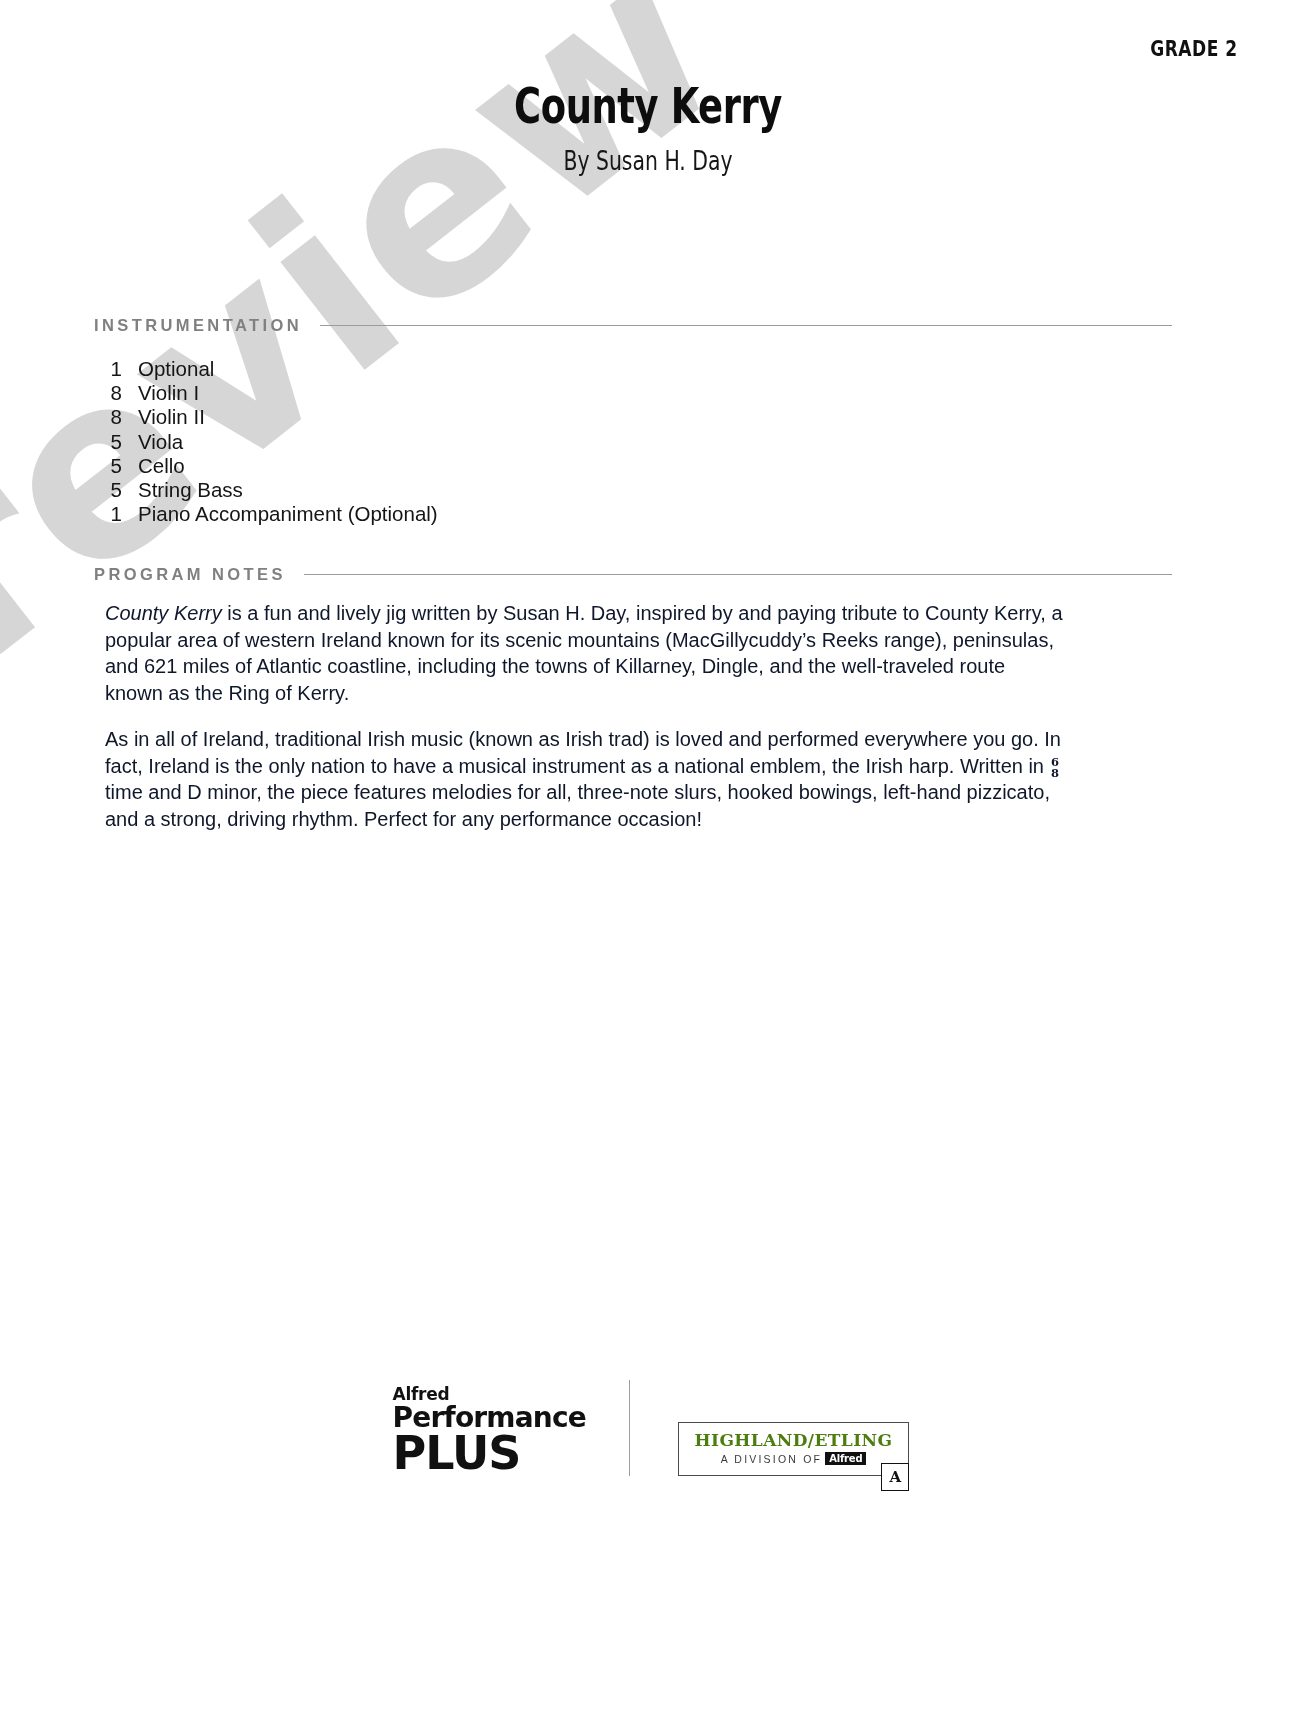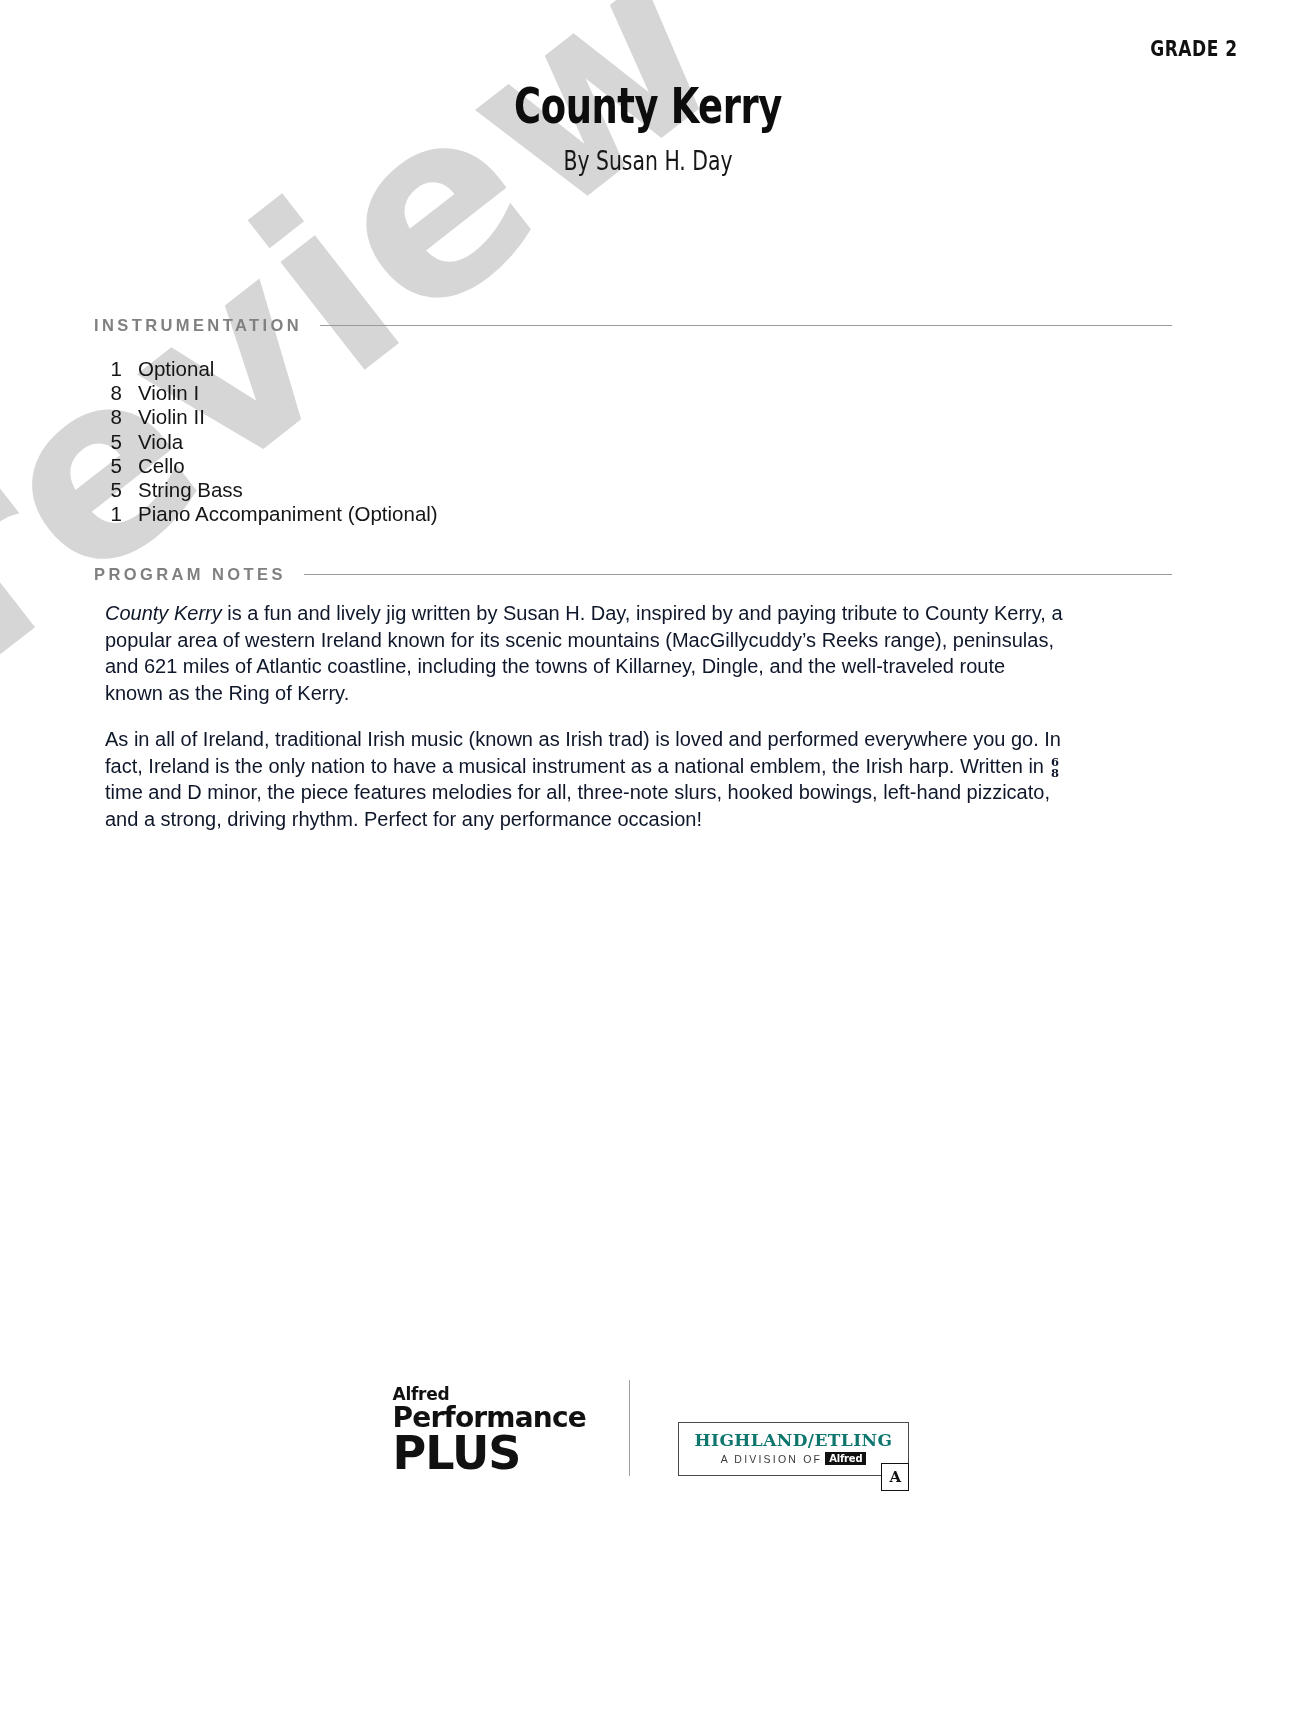--- a/index.html
+++ b/index.html
@@ -229,21 +229,21 @@
     padding: 7px 16px 9px 16px;
     text-align: center;
     position: relative;
     background: transparent;
   }
   .logo-highland .h1 {
     font-family: "DejaVu Serif", serif;
     font-weight: 700;
     font-size: 17px;
     letter-spacing: 0.4px;
-    color: #0f766e;
+    color: #4d7c0f;
     display: block;
   }
   .logo-highland .h2 {
     font-family: "Liberation Sans", sans-serif;
     font-size: 10.5px;
     letter-spacing: 2.2px;
     color: #3a3a3a;
     display: block;
     margin-top: 3px;
   }

